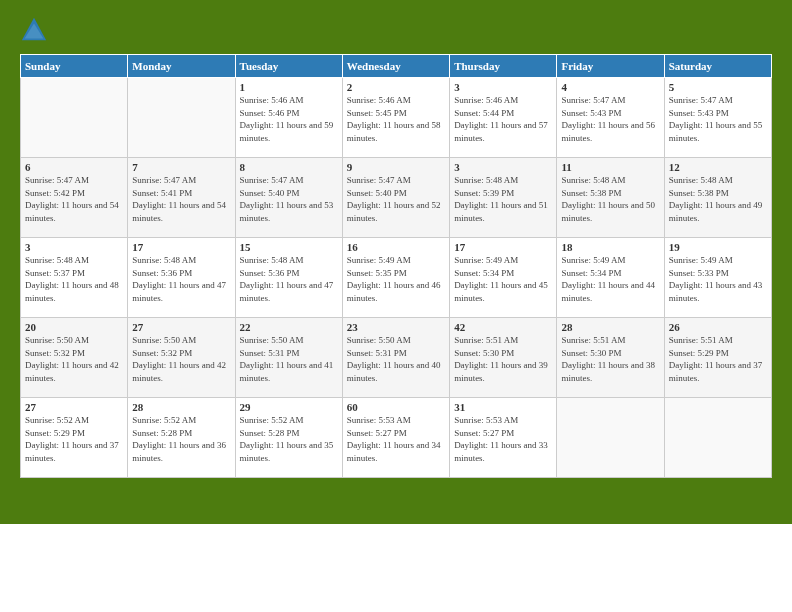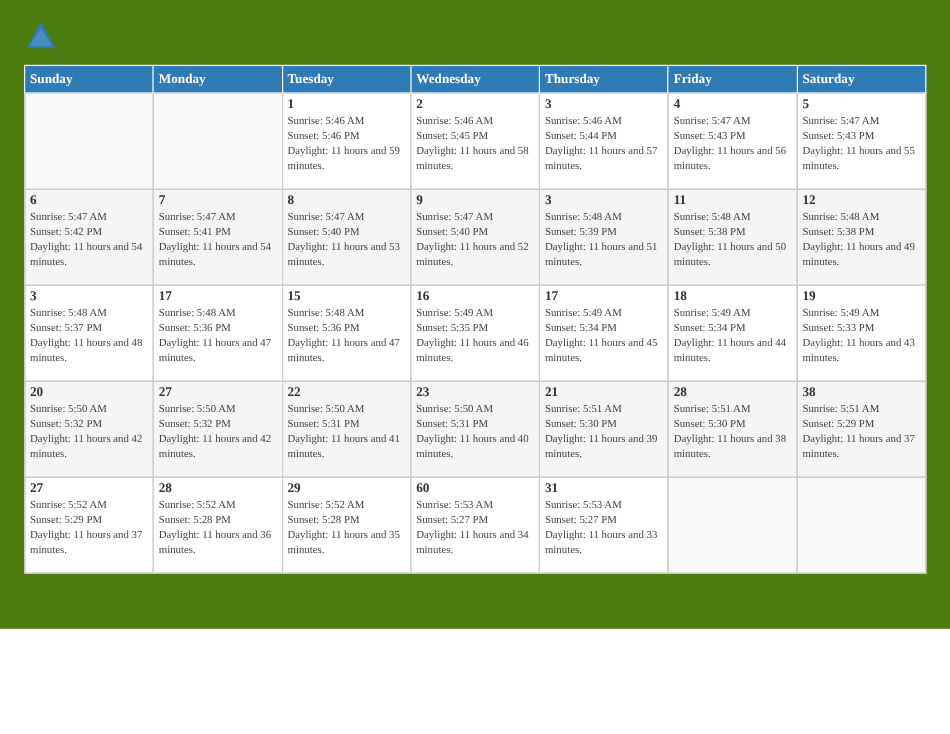--- a/index.html
+++ b/index.html
@@ -277,33 +277,33 @@
 Sunrise: 5:50 AM<br>Sunset: 5:31 PM<br>Daylight: 11 hours and 41 minutes.
 </div>
           </td>
           <td>
             <span class="day-number">23</span>
 <div class="day-info">
 Sunrise: 5:50 AM<br>Sunset: 5:31 PM<br>Daylight: 11 hours and 40 minutes.
 </div>
           </td>
           <td>
-            <span class="day-number">21</span>
+            <span class="day-number">42</span>
 <div class="day-info">
 Sunrise: 5:51 AM<br>Sunset: 5:30 PM<br>Daylight: 11 hours and 39 minutes.
 </div>
           </td>
           <td>
             <span class="day-number">28</span>
 <div class="day-info">
 Sunrise: 5:51 AM<br>Sunset: 5:30 PM<br>Daylight: 11 hours and 38 minutes.
 </div>
           </td>
           <td>
-            <span class="day-number">38</span>
+            <span class="day-number">26</span>
 <div class="day-info">
 Sunrise: 5:51 AM<br>Sunset: 5:29 PM<br>Daylight: 11 hours and 37 minutes.
 </div>
           </td>
         </tr>
         <tr>
           <td>
             <span class="day-number">27</span>
 <div class="day-info">
 Sunrise: 5:52 AM<br>Sunset: 5:29 PM<br>Daylight: 11 hours and 37 minutes.

